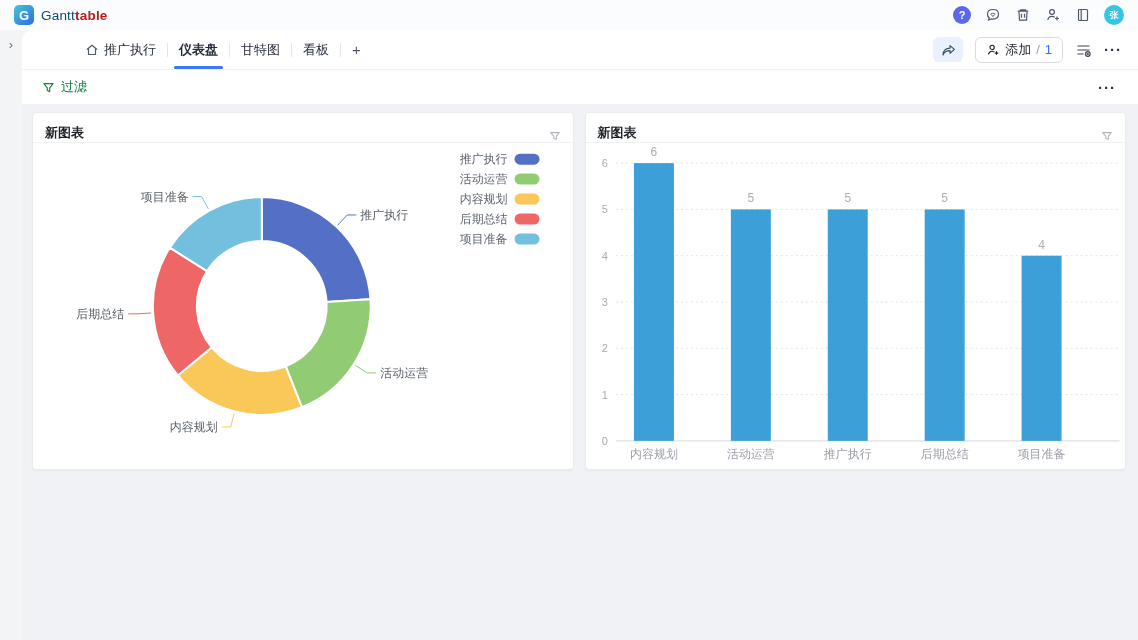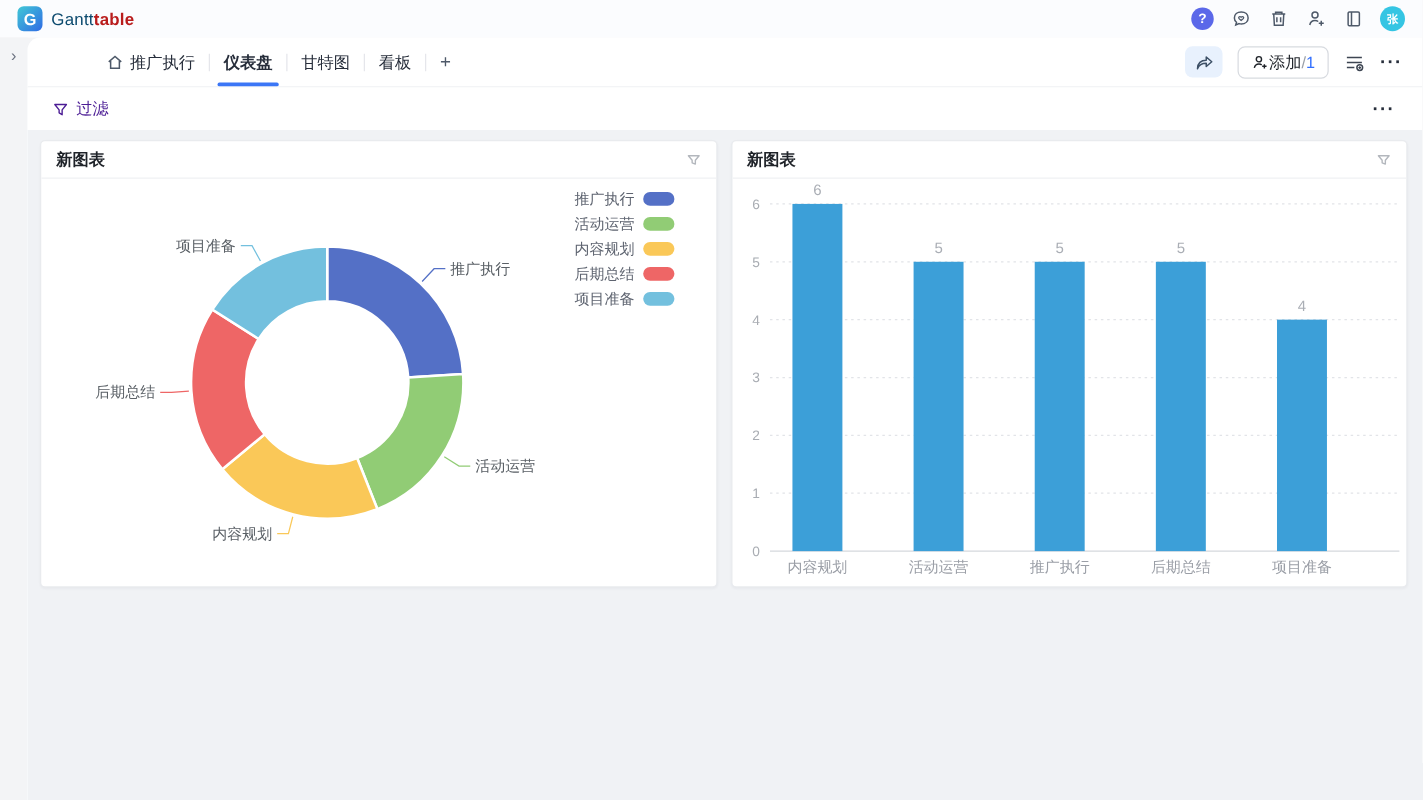--- a/index.html
+++ b/index.html
@@ -34,36 +34,36 @@
   .caret { color:#6f7783; display:flex; }
   .tabs { display:flex; align-items:center; margin-left:36px; height:100%; }
   .tab { position:relative; height:100%; display:flex; align-items:center; gap:5px; padding:0 11px; font-size:13px; color:#272e3b; cursor:pointer; }
   .tab.active { font-weight:bold; }
   .tab.active::after { content:""; position:absolute; left:6px; right:6px; bottom:0; height:3px; border-radius:2px; background:#3b76f6; }
   .tab-sep { width:1px; height:14px; background:#e5e6eb; }
   .tab-plus { font-size:15px; color:#4e5969; }
   .toolbar-spacer { flex:1; }
   .toolbar-right { display:flex; align-items:center; gap:12px; }
   .share-chip { width:30px; height:25px; border-radius:6px; background:#e8f1fd; color:#3d5066; display:flex; align-items:center; justify-content:center; cursor:pointer; }
-  .add-btn { height:26px; border:1px solid #d8dbe0; border-radius:6px; background:#fff; display:flex; align-items:center; 
+  .add-btn { height:26px; border:1px solid #d8dbe0; border-radius:6px; background:#fff; display:flex; align-items:center; gap:5px;
     padding:0 10px; font-size:13px; color:#1f2329; cursor:pointer; }
   .add-btn .slash { color:#9aa0a8; }
   .add-count { color:#3370ff; }
   .icon-btn { color:#3d4552; display:flex; align-items:center; justify-content:center; cursor:pointer; }
   .dots { font-size:15px; font-weight:bold; color:#272e3b; letter-spacing:1px; line-height:1; cursor:pointer; }
 
   
   .filterbar { height:34px; display:flex; align-items:center; justify-content:space-between; padding:0 22px 0 20px; background:#fff; }
-  .filter-left { display:flex; align-items:center; gap:6px; color:#4c1d95; font-size:13px; cursor:pointer; }
+  .filter-left { display:flex; align-items:center; gap:6px; color:#15803d; font-size:13px; cursor:pointer; }
 
   
   .content { flex:1; background:#f0f2f5; padding:8px 12px 0 10px; display:flex; gap:11px; align-items:flex-start; }
   .card { flex:1; height:358px; background:#fff; border:1px solid #e9ebee; border-radius:4px; box-shadow:0 1px 2px rgba(31,35,41,.04);
     display:flex; flex-direction:column; overflow:hidden; }
-  .card-header { height:30px; flex:none; display:flex; align-items:center; justify-content:space-between; padding:0 12px;
+  .card-header { height:30px; flex:none; display:flex; align-items:flex-end; justify-content:space-between; padding:0 12px;
     border-bottom:1px solid #f0f1f3; }
   .card-title { font-size:13px; font-weight:bold; color:#1f2329; }
   .card-filter { color:#b3b7bd; display:flex; cursor:pointer; }
   .card-body { flex:1; position:relative; }
   .card-body svg.chart { position:absolute; inset:0; width:100%; height:100%; }
   svg text { font-family:"Liberation Sans","DejaVu Sans",sans-serif; }
 </style>
 </head>
 <body>
 

